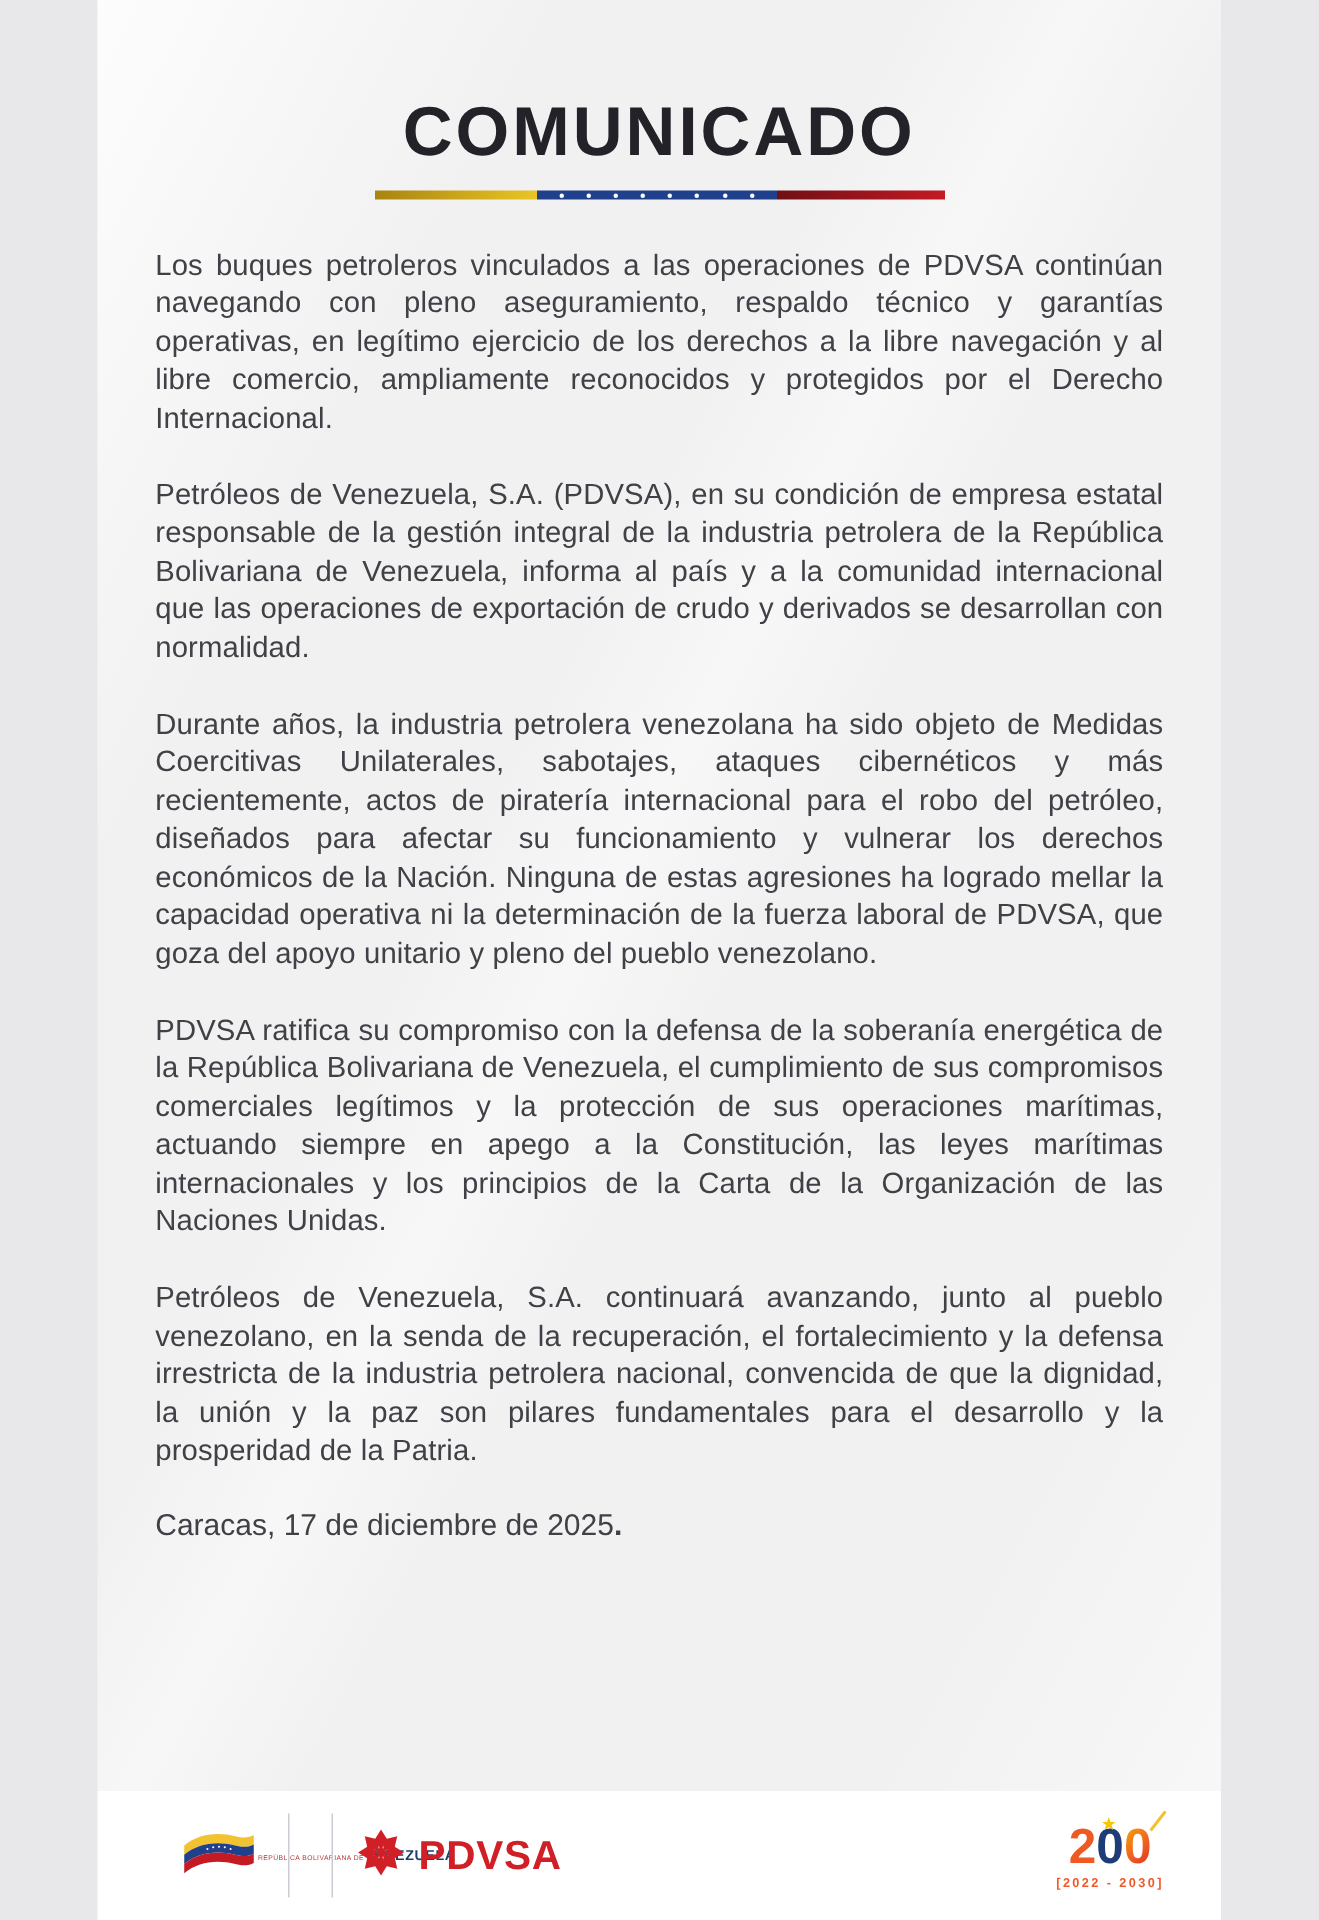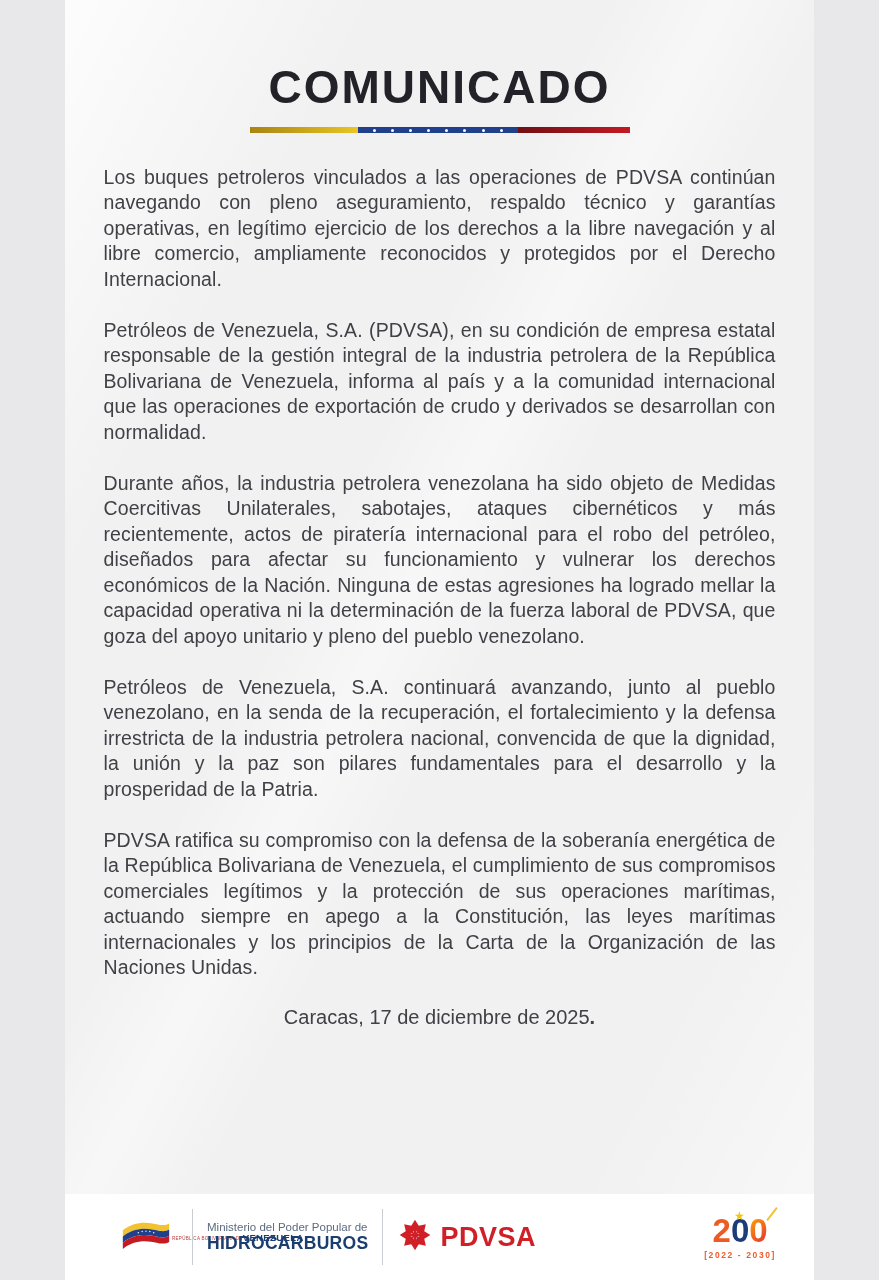--- a/index.html
+++ b/index.html
@@ -42,21 +42,21 @@
   }
   .doc-body p {
     font-size:19.5px;
     line-height:25.4px;
     text-align:justify;
     text-justify:inter-word;
     letter-spacing:.1px;
     margin-bottom:26px;
   }
   .dateline {
-    text-align:center;
+    text-align:left;
     font-size:20px;
     color:#414046;
     margin-top:20px;
   }
   .dateline b { font-weight:800; }
   
   .footer {
     position:absolute;
     left:0; bottom:0;
     width:100%; height:86px;
@@ -110,22 +110,22 @@
         <span class="star-dot"></span>
         <span class="star-dot"></span>
       </div>
     <div class="seg-red"></div>
   </div>
 
   <div class="doc-body">
     <p>Los buques petroleros vinculados a las operaciones de PDVSA continúan navegando con pleno aseguramiento, respaldo técnico y garantías operativas, en legítimo ejercicio de los derechos a la libre navegación y al libre comercio, ampliamente reconocidos y protegidos por el Derecho Internacional.</p>
     <p>Petróleos de Venezuela, S.A. (PDVSA), en su condición de empresa estatal responsable de la gestión integral de la industria petrolera de la República Bolivariana de Venezuela, informa al país y a la comunidad internacional que las operaciones de exportación de crudo y derivados se desarrollan con normalidad.</p>
     <p>Durante años, la industria petrolera venezolana ha sido objeto de Medidas Coercitivas Unilaterales, sabotajes, ataques cibernéticos y más recientemente, actos de piratería internacional para el robo del petróleo, diseñados para afectar su funcionamiento y vulnerar los derechos económicos de la Nación. Ninguna de estas agresiones ha logrado mellar la capacidad operativa ni la determinación de la fuerza laboral de PDVSA, que goza del apoyo unitario y pleno del pueblo venezolano.</p>
+    <p>PDVSA ratifica su compromiso con la defensa de la soberanía energética de la República Bolivariana de Venezuela, el cumplimiento de sus compromisos comerciales legítimos y la protección de sus operaciones marítimas, actuando siempre en apego a la Constitución, las leyes marítimas internacionales y los principios de la Carta de la Organización de las Naciones Unidas.</p>
     <p>Petróleos de Venezuela, S.A. continuará avanzando, junto al pueblo venezolano, en la senda de la recuperación, el fortalecimiento y la defensa irrestricta de la industria petrolera nacional, convencida de que la dignidad, la unión y la paz son pilares fundamentales para el desarrollo y la prosperidad de la Patria.</p>
-    <p>PDVSA ratifica su compromiso con la defensa de la soberanía energética de la República Bolivariana de Venezuela, el cumplimiento de sus compromisos comerciales legítimos y la protección de sus operaciones marítimas, actuando siempre en apego a la Constitución, las leyes marítimas internacionales y los principios de la Carta de la Organización de las Naciones Unidas.</p>
     <div class="dateline"><span>Caracas, 17 de diciembre de 2025</span><b>.</b></div>
   </div>
 
   <div class="footer">
 
     <div class="flag-block">
       <span>
         <svg width="52" height="34" viewBox="0 0 64 44">
           <path d="M2,16 C14,6 30,4 46,8 C54,10 58,9 62,7 L62,15 C58,17 54,18 46,16 C30,12 14,14 2,24 Z" fill="#f2c230"></path>
           <path d="M2,24 C14,14 30,12 46,16 C54,18 58,17 62,15 L62,23 C58,25 54,26 46,24 C30,20 14,22 2,32 Z" fill="#21408c"></path>
@@ -138,24 +138,20 @@
             <circle cx="42" cy="19" r="0.9"></circle>
           </g>
         </svg>
       </span>
       <span class="flag-sub1">REPÚBLICA BOLIVARIANA DE</span>
       <span class="flag-sub2">VENEZUELA</span>
     </div>
 
     <div class="v-divider"></div>
 
-    <div class="ministry-block">
-      <span class="ministry-line1">Ministerio del Poder Popular de</span>
-      <span class="ministry-line2">HIDROCARBUROS</span>
-    </div>
 
     <div class="v-divider"></div>
 
     <div class="pdvsa-block">
       <span>
         <svg width="36" height="36" viewBox="-20 -20 40 40">
           <g fill="#d01f26">
             <path d="M0,-17 L5,-9 L0,-2 L-5,-9 Z"></path>
             <path d="M0,-17 L5,-9 L0,-2 L-5,-9 Z" transform="rotate(45)"></path>
             <path d="M0,-17 L5,-9 L0,-2 L-5,-9 Z" transform="rotate(90)"></path>

